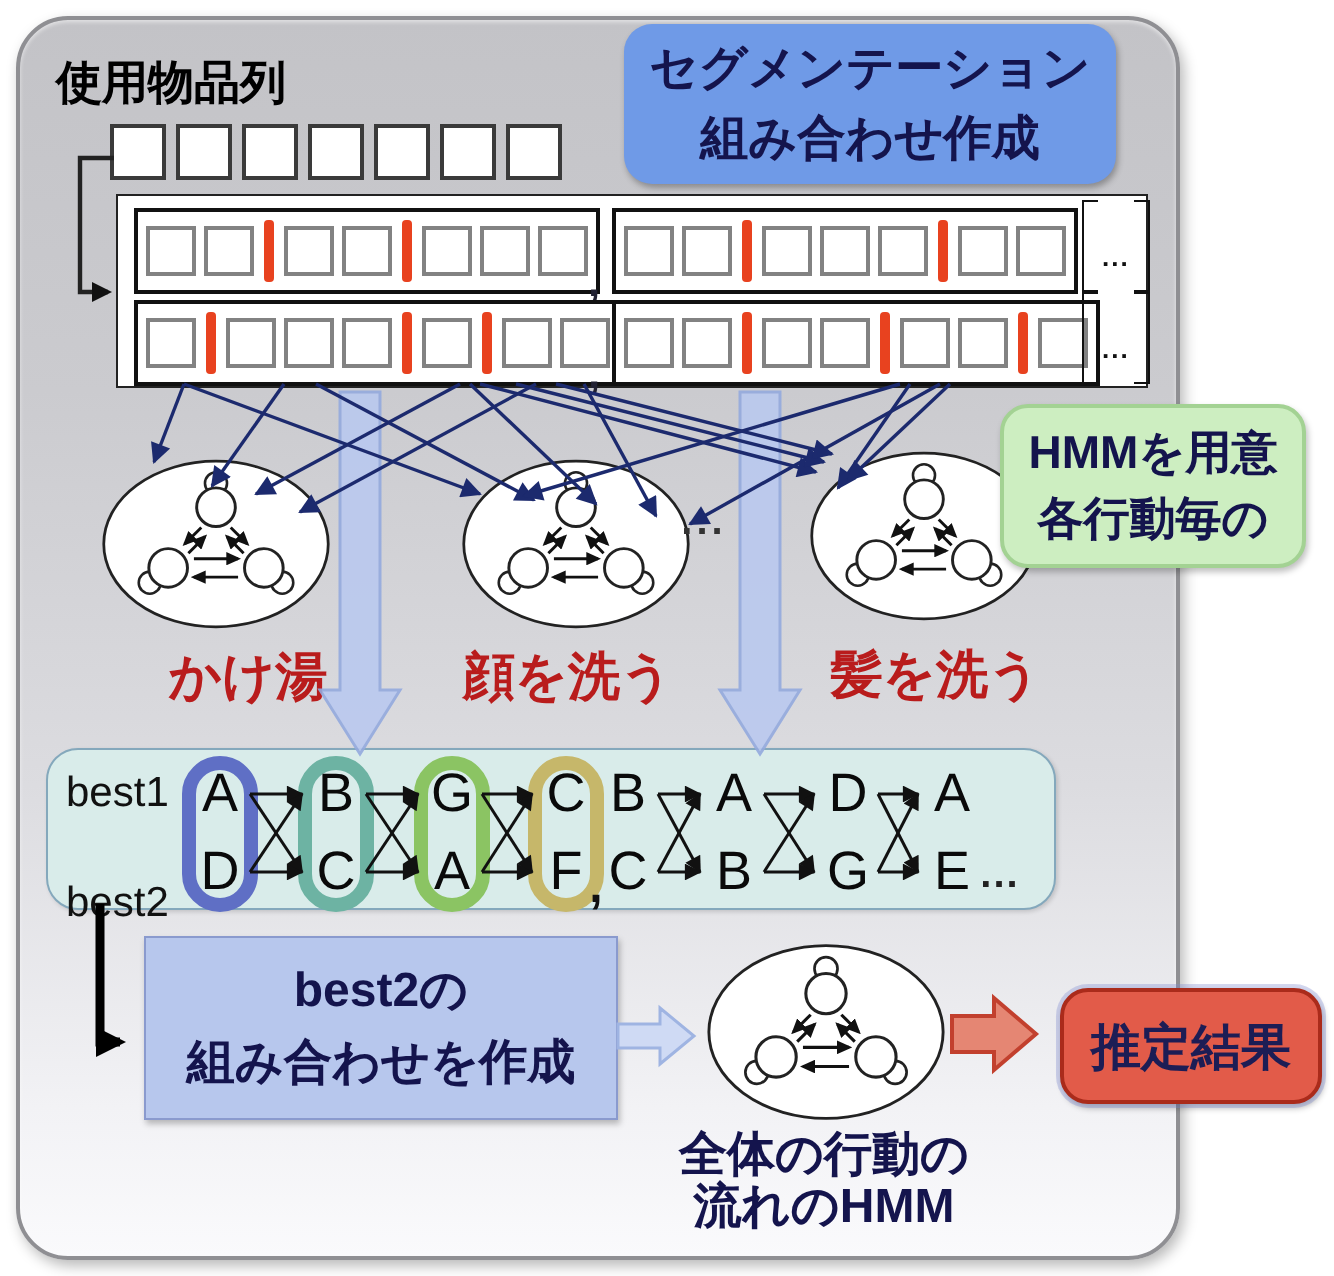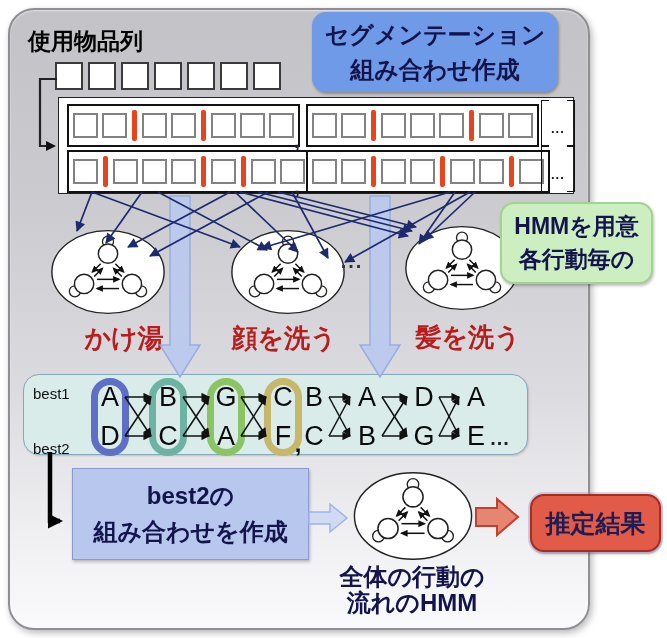--- a/index.html
+++ b/index.html
@@ -26,21 +26,21 @@
   .brk .br{width:7px;height:44px;border:1.8px solid #111;border-left:none;}
   .brk .dots{font-size:13px;font-weight:700;color:#111;margin:10px 2px 0 2px;letter-spacing:1px;}
   .hmm{position:absolute;}
   .alabel{position:absolute;transform:translateX(-50%);font-size:26px;font-weight:600;color:#b91c1c;white-space:nowrap;}
   .adots{position:absolute;transform:translateX(-50%);font-size:20px;font-weight:700;color:#333;letter-spacing:2px;}
   .greenbox{left:500px;top:202px;width:153px;height:82px;border-radius:14px;background:#cdeec1;border:2px solid #a3d293;
             box-shadow:1px 2px 3px rgba(0,0,0,.25);box-sizing:border-box;display:flex;flex-direction:column;
             justify-content:center;text-align:center;color:#14144d;font-size:23px;font-weight:600;line-height:33px;}
   .bestbox{left:23px;top:374px;width:505px;height:81px;border-radius:16px;background:#d9ecea;
            border:1.5px solid #84a8bc;box-sizing:border-box;box-shadow:1px 1px 2px rgba(0,0,0,.15);}
-  .bestlabel{position:absolute;font-size:15px;color:#111;font-weight:500;}
+  .bestlabel{position:absolute;font-size:21px;color:#111;font-weight:500;}
   .letter{position:absolute;transform:translate(-50%,-50%);font-size:27px;color:#0a0a0a;font-weight:500;}
   .colout{position:absolute;width:38px;height:78px;border-radius:19px;border:7px solid #888;box-sizing:border-box;top:378px;}
   .bcomma{position:absolute;transform:translate(-50%,-50%);font-size:24px;font-weight:600;color:#111;}
   .bdots{position:absolute;transform:translate(-50%,-50%);font-size:20px;font-weight:700;color:#222;letter-spacing:1px;}
   .best2box{left:72px;top:468px;width:237px;height:92px;background:#b7c7ed;border:1.5px solid #8a9ace;box-sizing:border-box;
             box-shadow:1px 2px 3px rgba(0,0,0,.25);display:flex;flex-direction:column;justify-content:center;
             text-align:center;color:#14144d;font-size:24px;font-weight:600;line-height:36px;}
   .blabel{position:absolute;transform:translateX(-50%);font-size:24px;font-weight:600;color:#14144d;white-space:nowrap;}
   .redbox{left:530px;top:494px;width:131px;height:58px;border-radius:14px;background:#e25b49;border:2.5px solid #aa2b1b;
           box-sizing:border-box;box-shadow:0 0 0 2px rgba(130,140,210,.35),1px 2px 3px rgba(0,0,0,.3);

